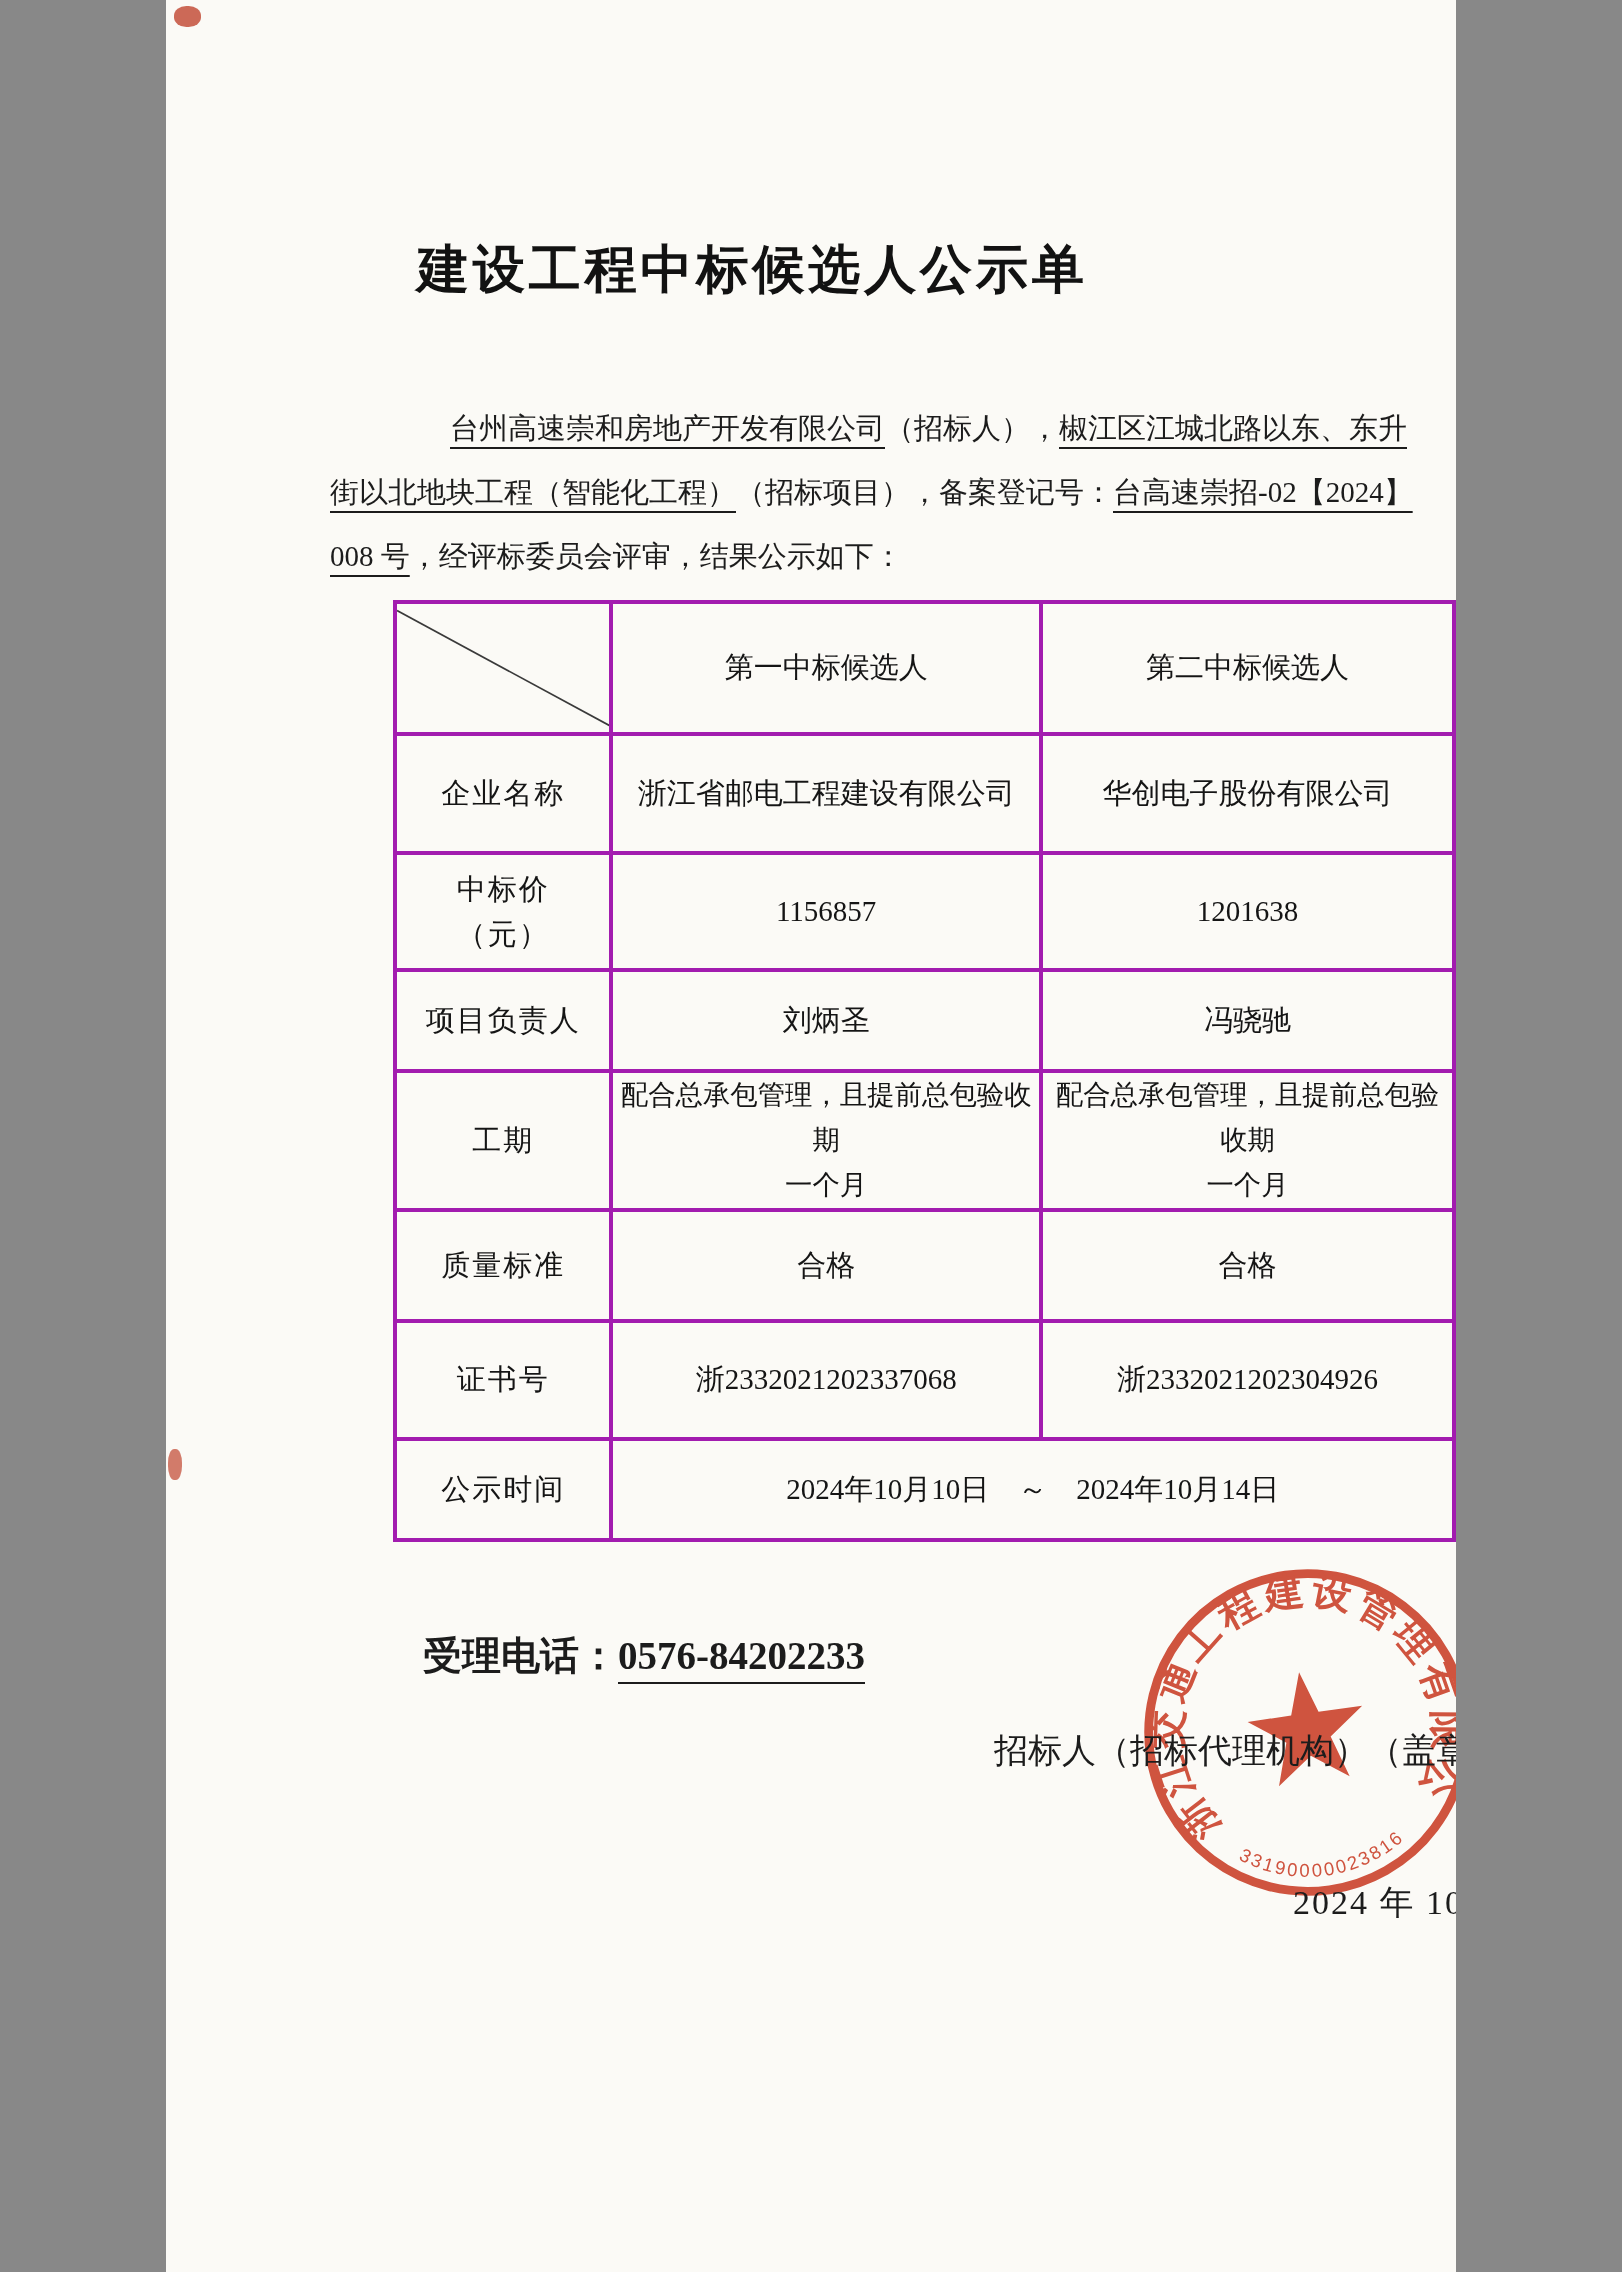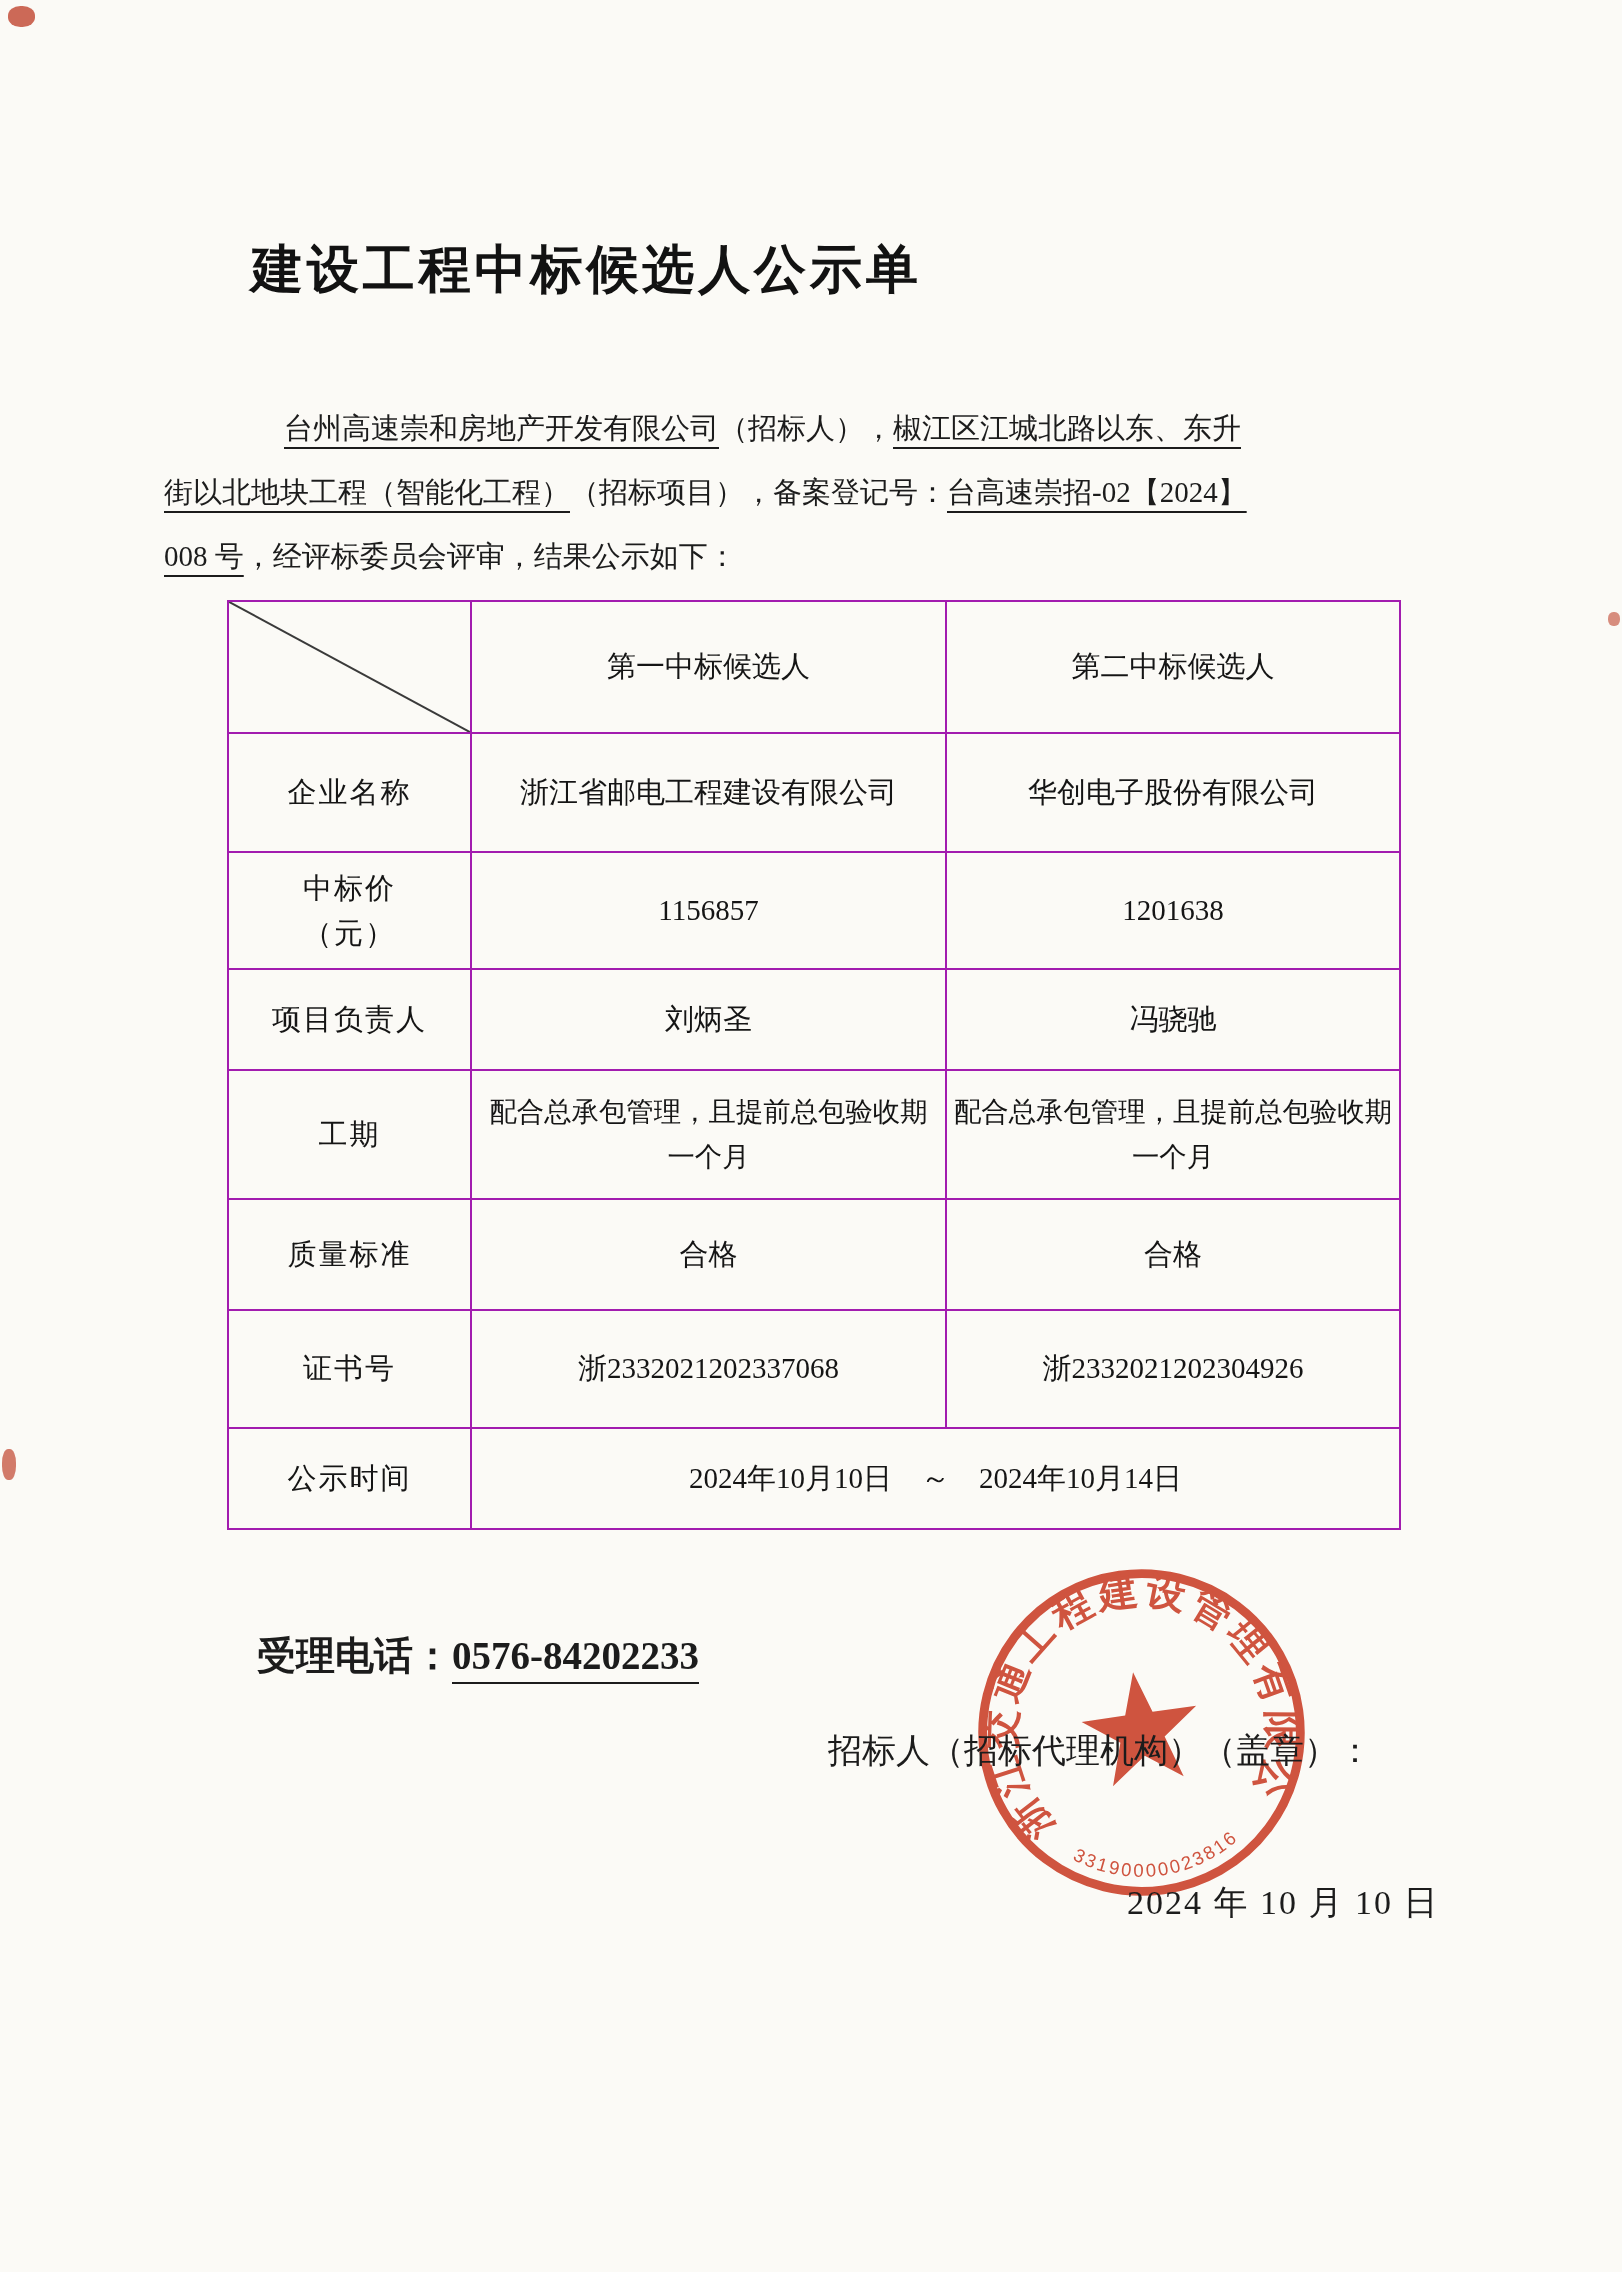--- a/index.html
+++ b/index.html
@@ -1,17 +1,17 @@
 <!DOCTYPE html>
 <html><head>
 <meta charset="utf-8">
 <style>
   html,body{margin:0;padding:0;background:#888;}
   .page{
-    position:relative;width:1622px;height:2273px;margin:0 auto;
+    position:relative;width:1290px;height:2273px;margin:0 auto;
     background:#fbfaf6;
     font-family:"Liberation Serif",serif;color:#1c1c1c;overflow:hidden;
   }
   
   .speck{position:absolute;background:#c0452f;border-radius:45%;}
   .speck.s1{left:7.8px;top:5.9px;width:27.4px;height:21.6px;opacity:.8;}
   .speck.s2{left:2px;top:1449px;width:13.7px;height:31px;opacity:.7;}
   .speck.s3{left:1608px;top:612px;width:11.8px;height:13.7px;opacity:.6;}
 
   .title{
@@ -25,21 +25,21 @@
   .iline.indent{text-indent:120px;}
   .u{text-decoration:underline;text-underline-offset:8.8px;text-decoration-thickness:2px;}
 
   table.bid-table{
     position:absolute;left:227px;top:600px;border-collapse:collapse;table-layout:fixed;
     font-size:29px;color:#151515;
   }
   .bid-table col.c1{width:243px;}
   .bid-table col.c2{width:475px;}
   .bid-table col.c3{width:454px;}
-  .bid-table td{border:2px solid #a21caf;text-align:center;vertical-align:middle;padding:0 5.9px;}
+  .bid-table td{border:4px solid #a21caf;text-align:center;vertical-align:middle;padding:0 5.9px;}
   tr.r1{height:132px;} tr.r2{height:119px;} tr.r3{height:117px;} tr.r4{height:101px;}
   tr.r5{height:129px;} tr.r6{height:111px;} tr.r7{height:118px;} tr.r8{height:101px;}
   .diag-cell{position:relative;padding:0;}
   .diag-cell svg{position:absolute;left:0;top:0;width:100%;height:100%;display:block;}
   .lbl{letter-spacing:2px;}
   .two-line{line-height:45px;}
   .dur{font-size:27.4px;line-height:45px;padding:0 2px;}
   .dur span{display:block;}
 
   .complaint{position:absolute;left:257px;top:1533px;font-size:39px;font-weight:bold;letter-spacing:1px;white-space:nowrap;}

